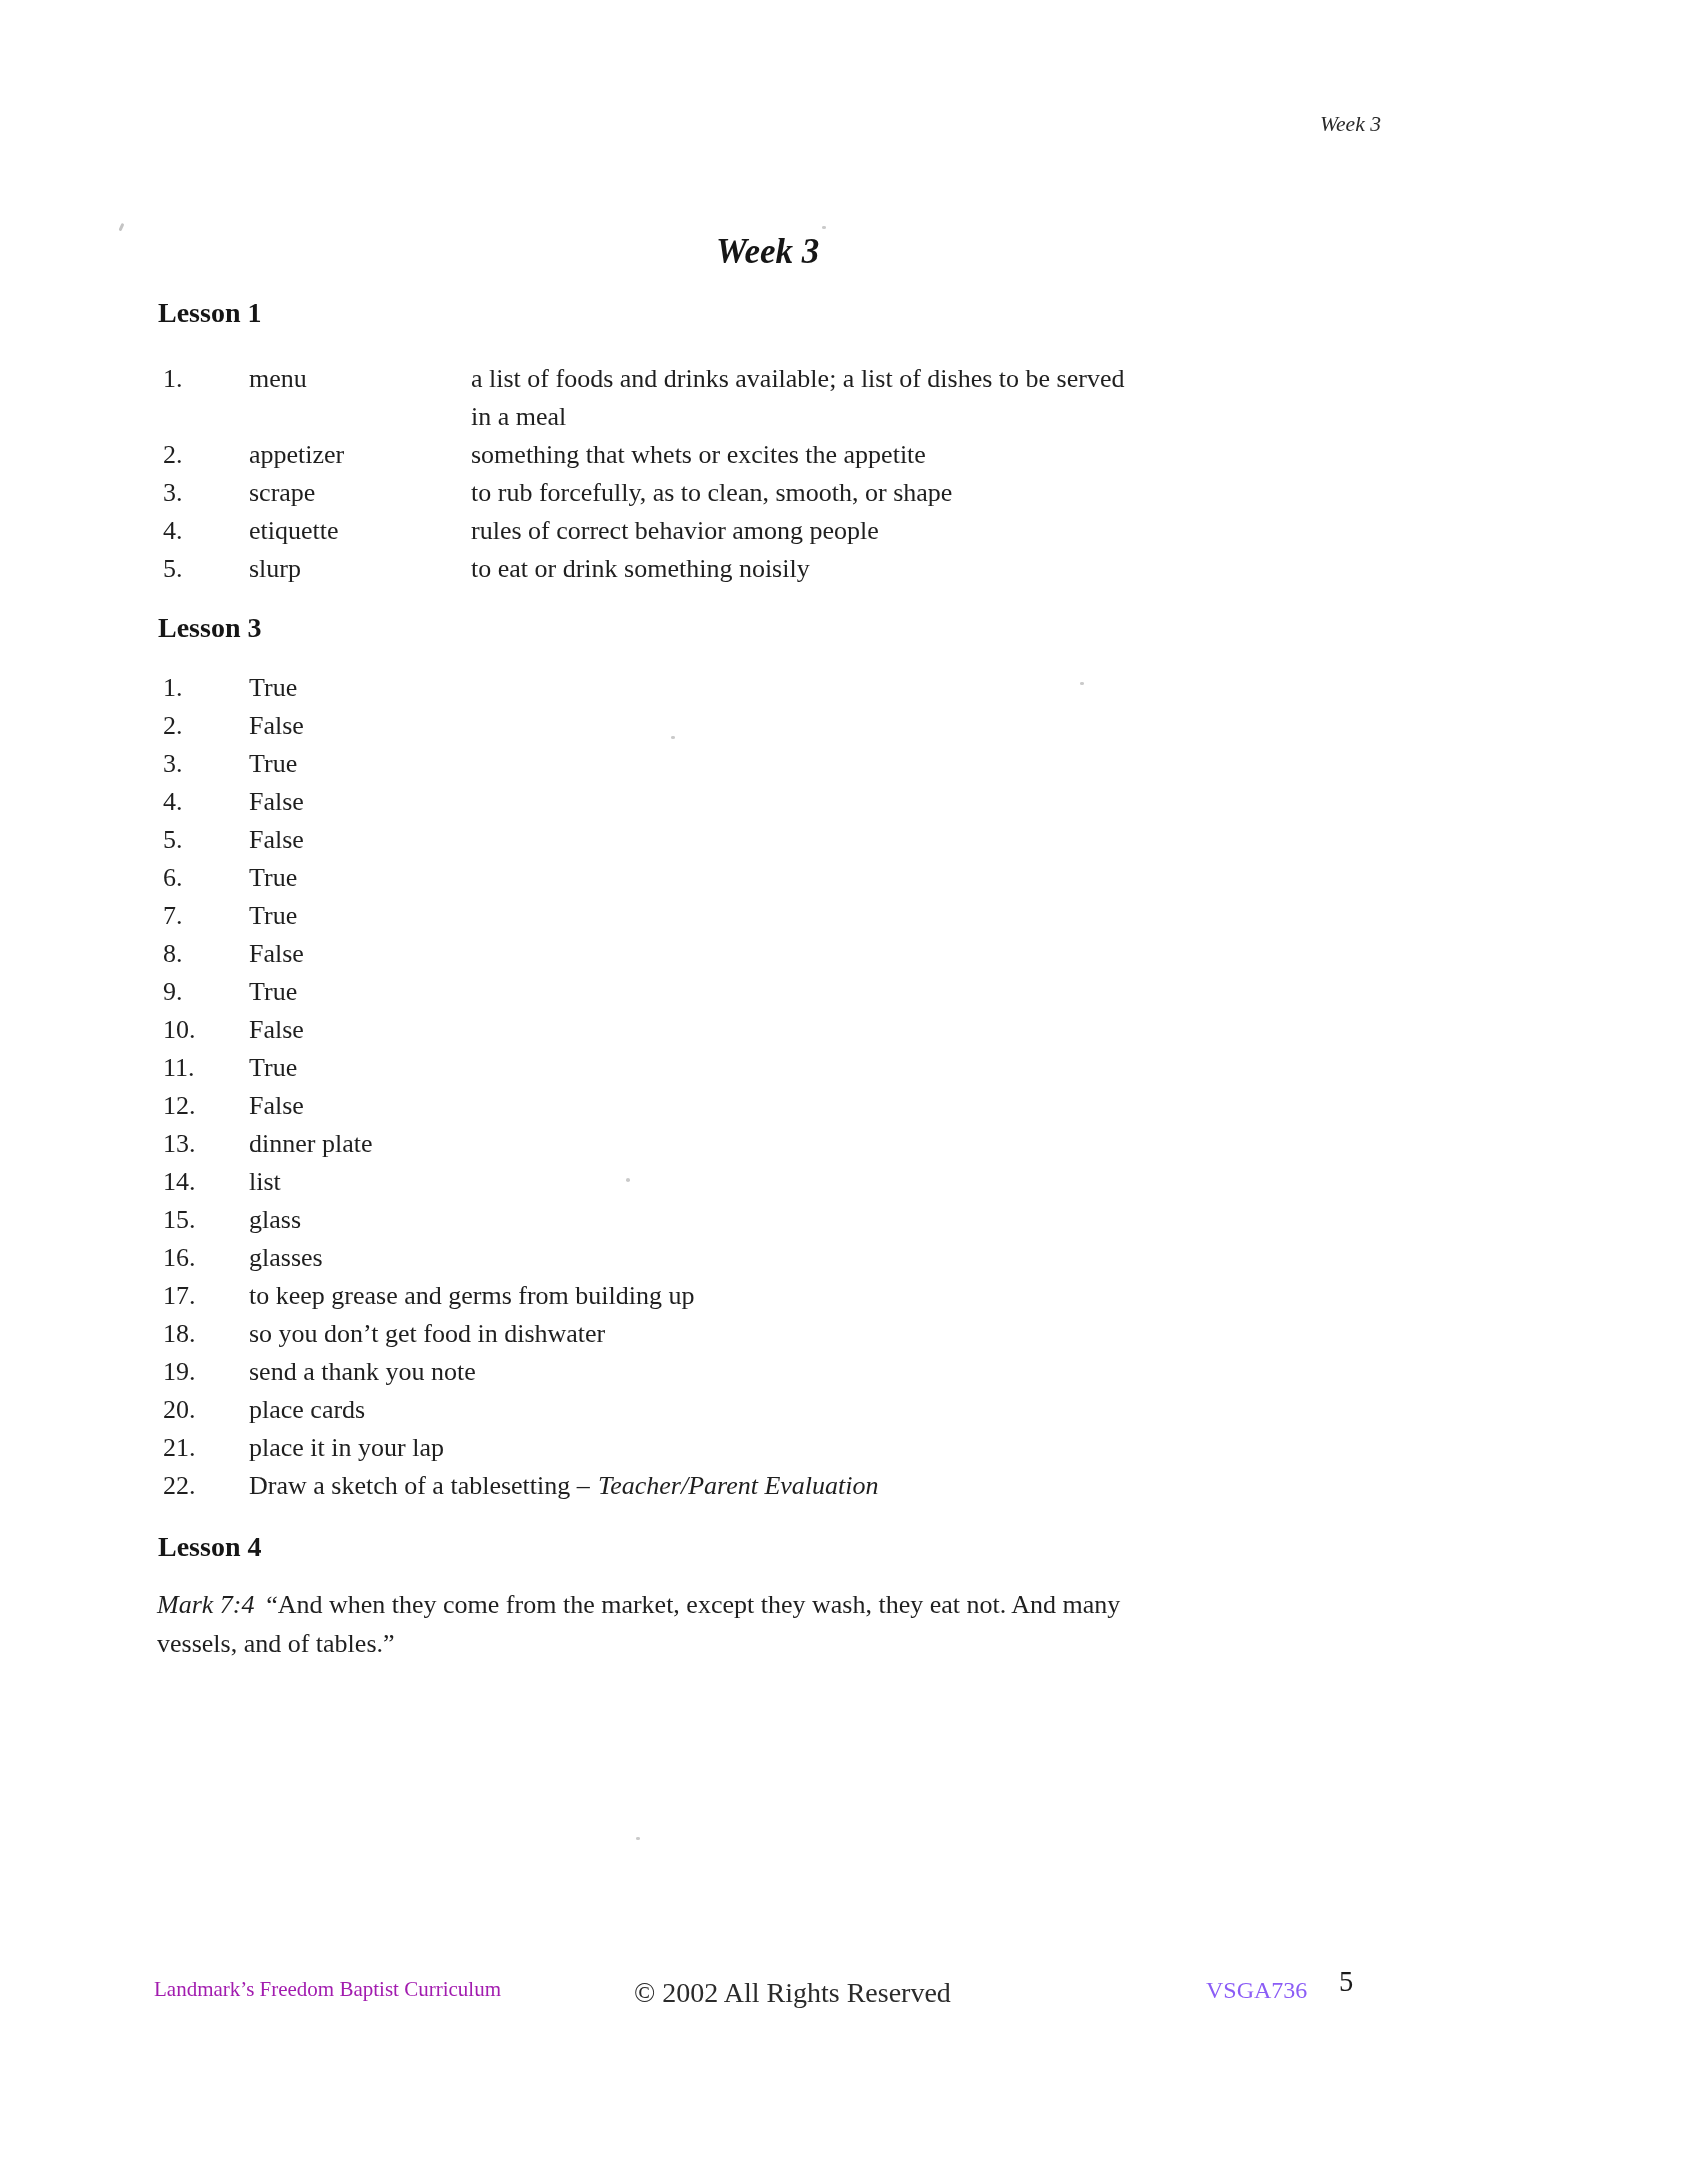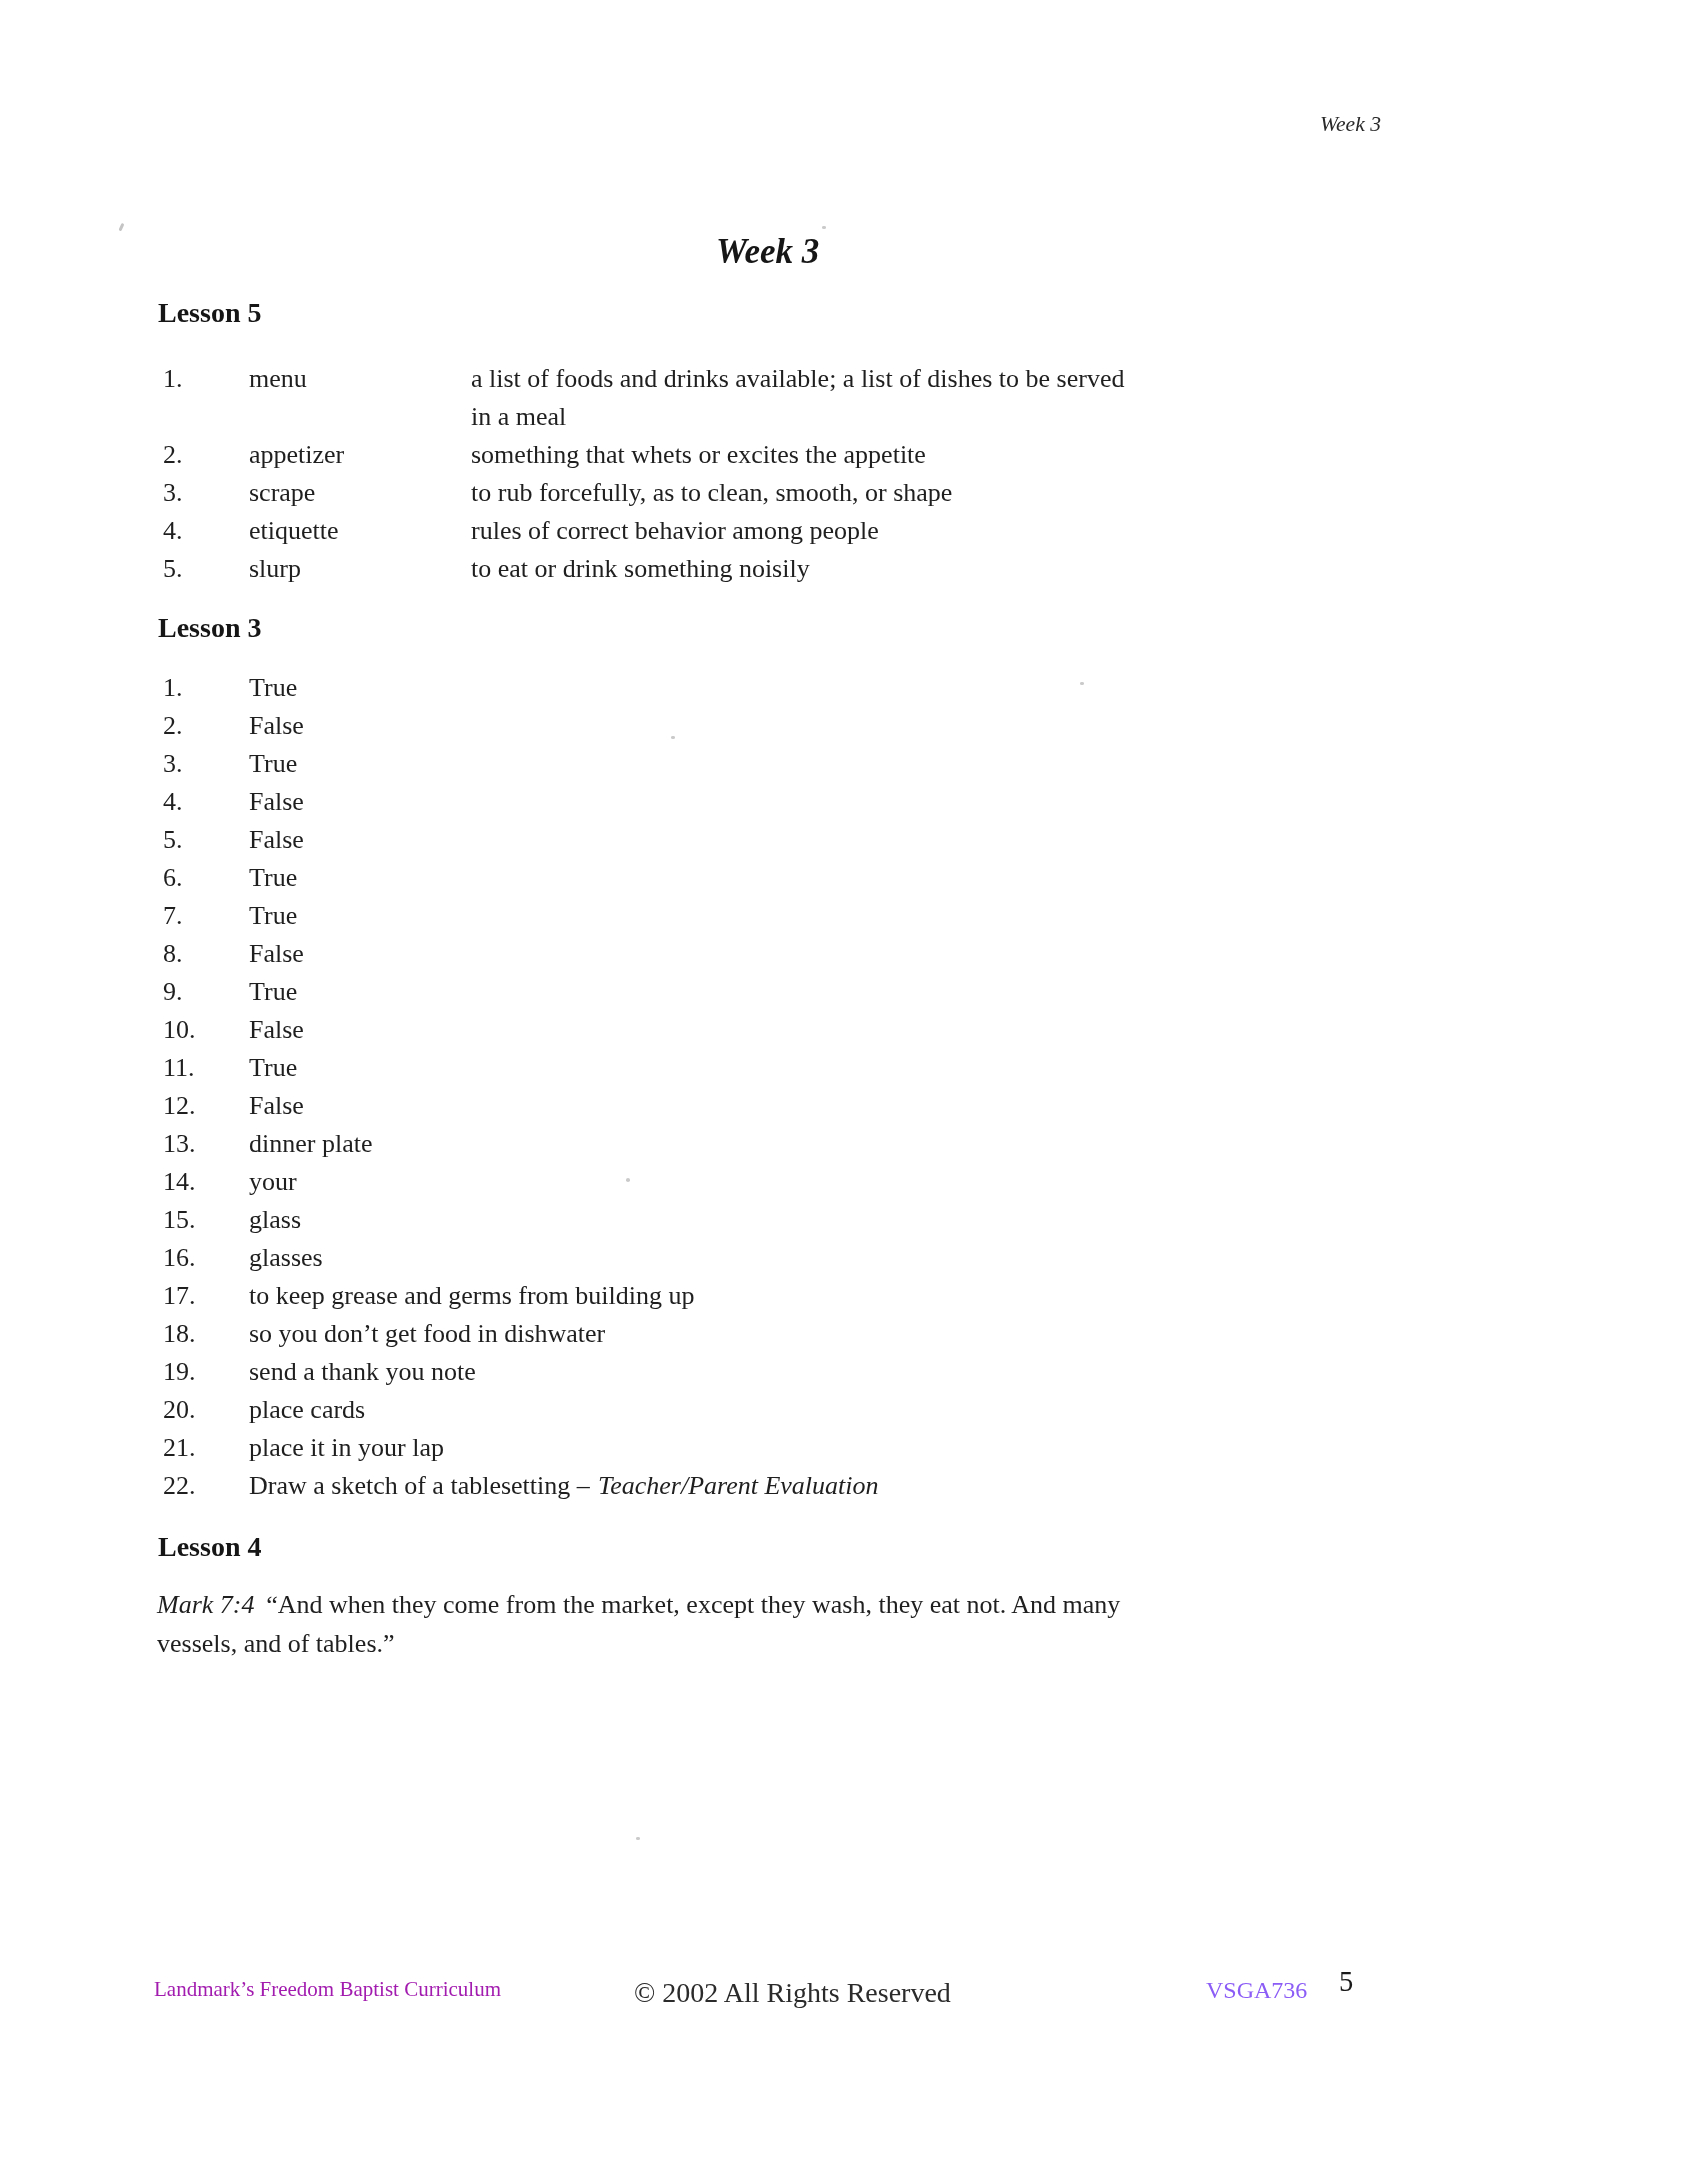--- a/index.html
+++ b/index.html
@@ -96,21 +96,21 @@
 </style>
 </head>
 <body>
 
 <div class="page">
 
   <div class="corner-header">Week 3</div>
 
   <div class="main-title">Week 3</div>
 
-  <div id="lesson1-heading" class="section-heading">Lesson 5</div>
+  <div id="lesson1-heading" class="section-heading">Lesson 1</div>
 
   <div class="vocab-list">
     <div class="vocab-row">
       <div>1.</div>
       <div>menu</div>
       <div>
         <div>a list of foods and drinks available; a list of dishes to be served</div>
         <div>in a meal</div>
       </div>
     </div>
@@ -186,21 +186,21 @@
     <div class="ans-row">
       <div>12.</div>
       <div>False</div>
     </div>
     <div class="ans-row">
       <div>13.</div>
       <div>dinner plate</div>
     </div>
     <div class="ans-row">
       <div>14.</div>
-      <div>your</div>
+      <div>list</div>
     </div>
     <div class="ans-row">
       <div>15.</div>
       <div>glass</div>
     </div>
     <div class="ans-row">
       <div>16.</div>
       <div>glasses</div>
     </div>
     <div class="ans-row">

